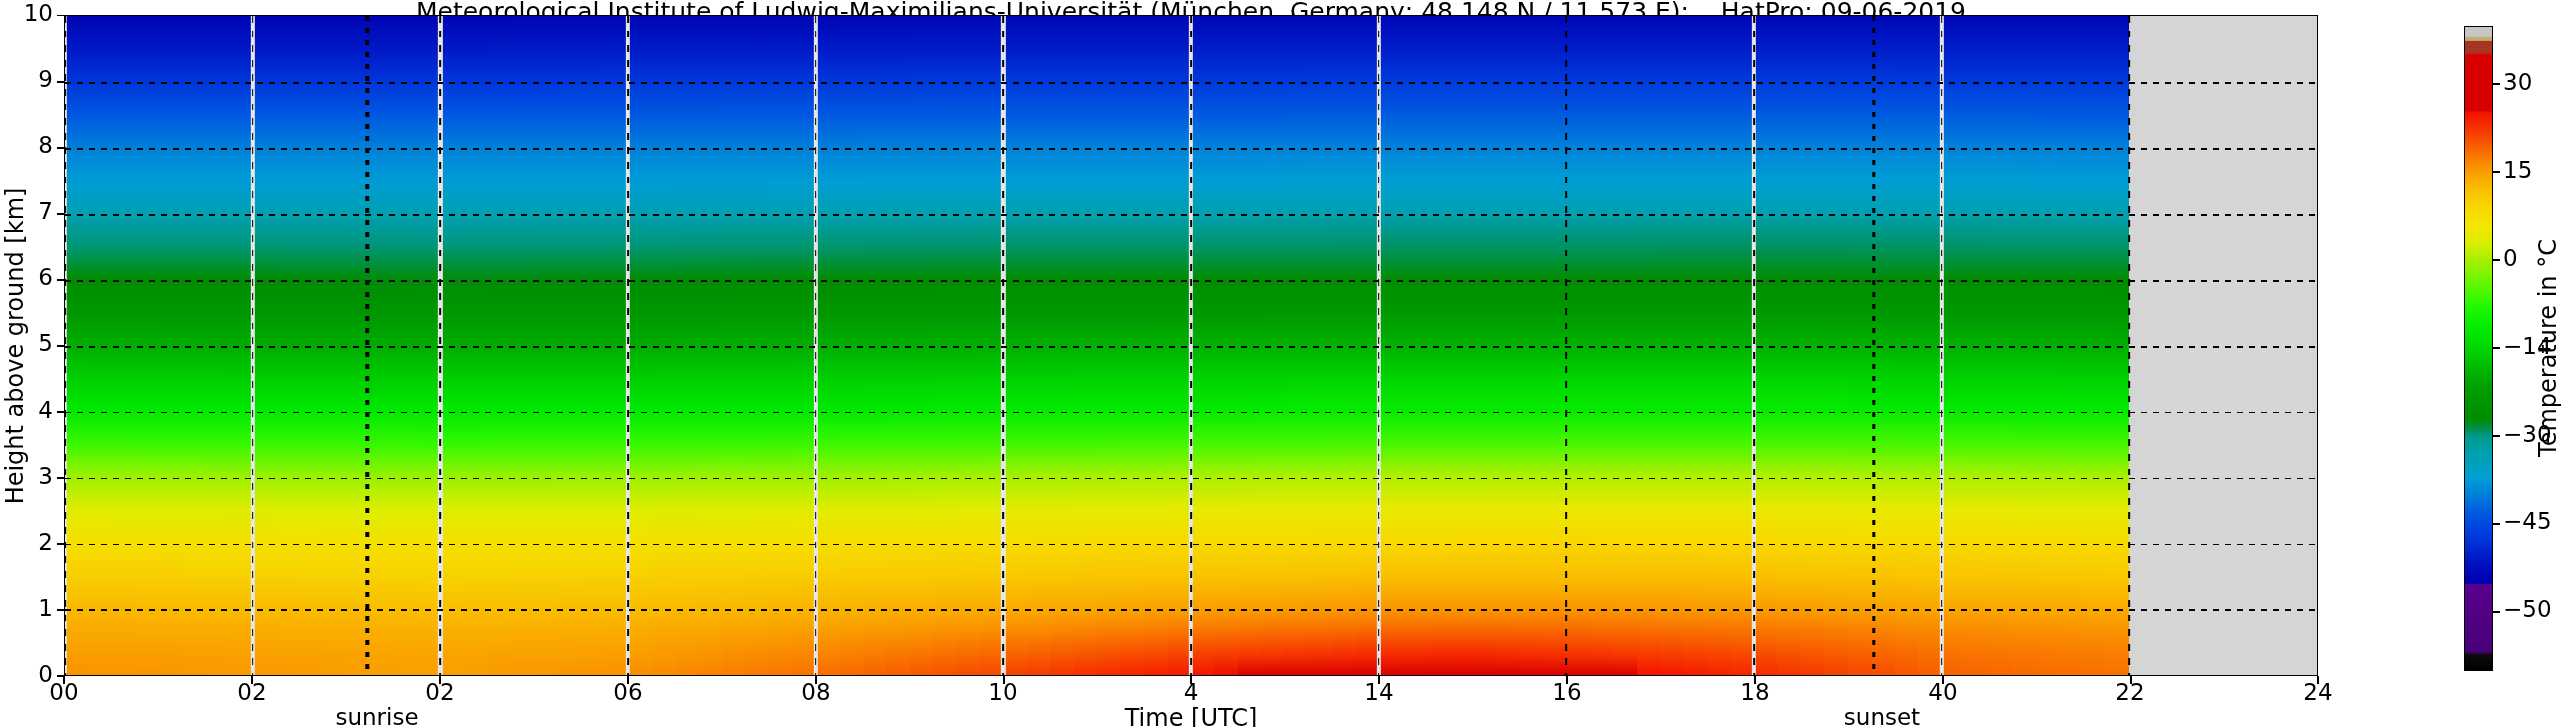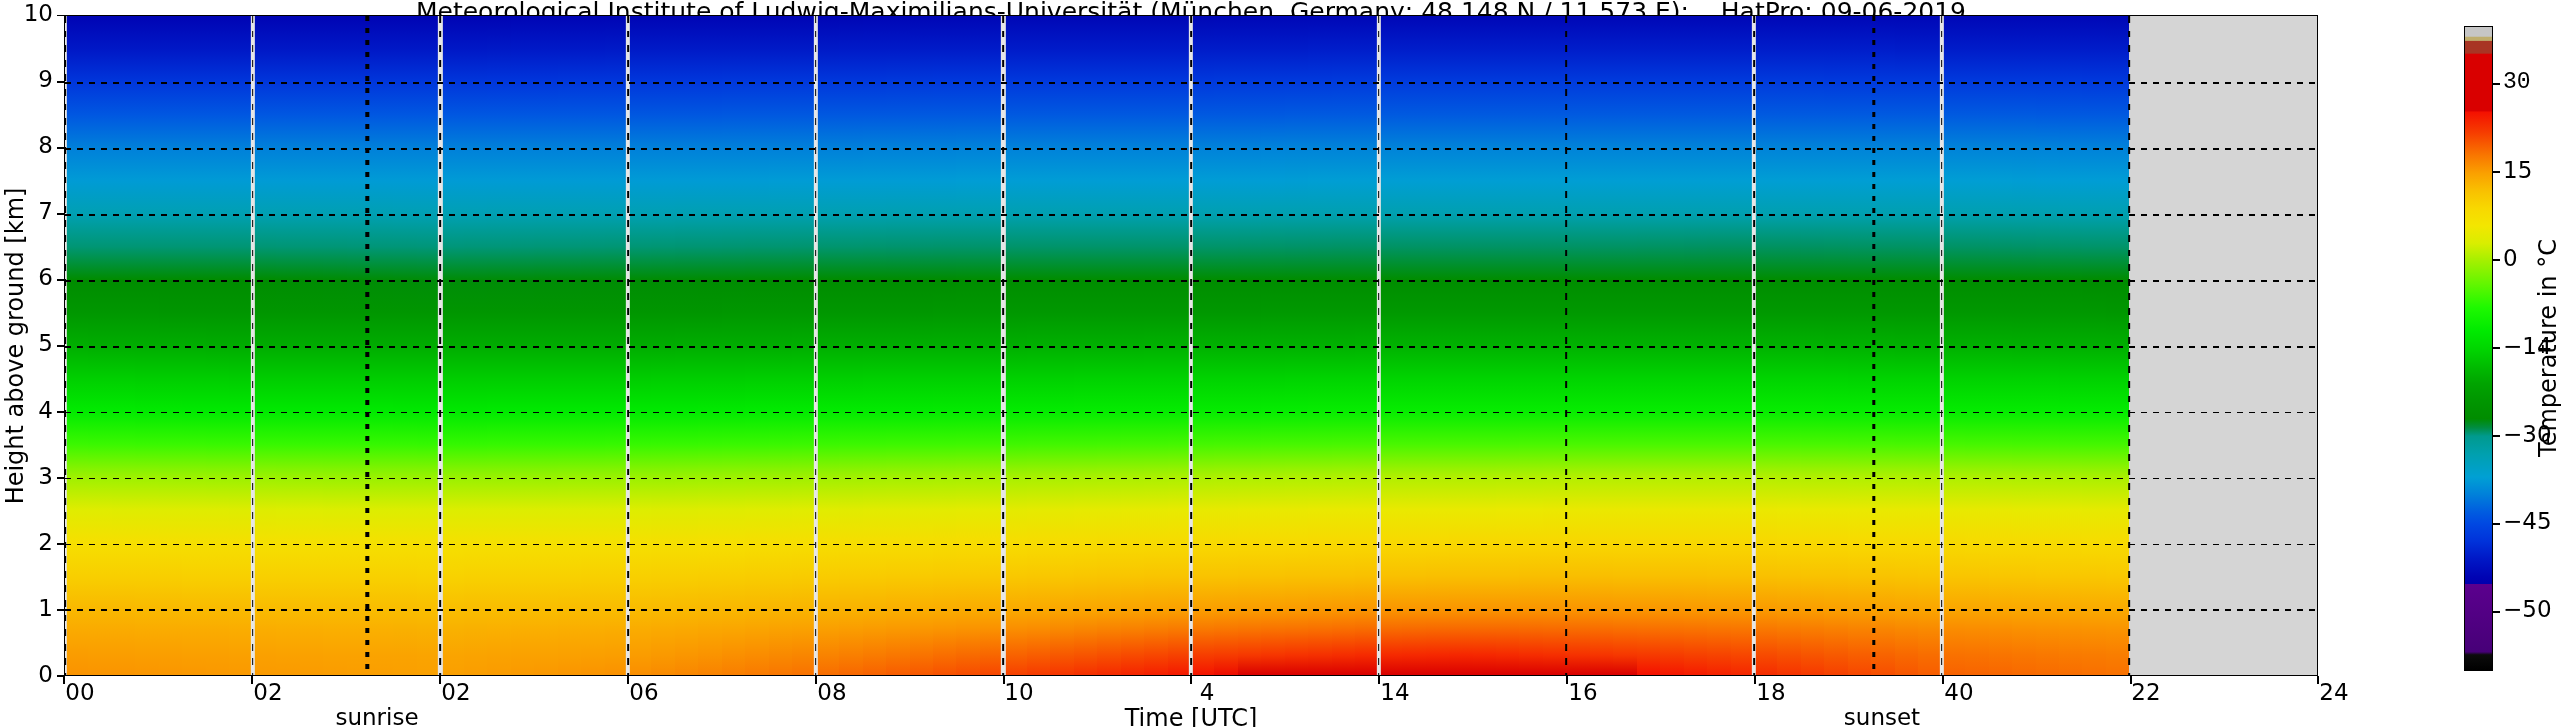--- a/index.html
+++ b/index.html
@@ -20,21 +20,21 @@
   .nodata{position:absolute;top:0;height:100%;right:0;}
   .hgrid{position:absolute;left:0;width:100%;height:1.7px;
     background:repeating-linear-gradient(90deg,#000 0 6px,transparent 6px 12px);}
   .stripe{position:absolute;top:0;height:100%;width:4.3px;background:#e6e6e6;transform:translateX(-50%);}
   .vdash{position:absolute;top:0;height:100%;width:1.7px;transform:translateX(-50%);
     background:repeating-linear-gradient(180deg,#000 0 6.8px,transparent 6.8px 14.6px);}
   .vdot{position:absolute;top:0;height:100%;width:3.4px;transform:translateX(-50%);
     background:repeating-linear-gradient(180deg,#000 0 5.1px,transparent 5.1px 12px);}
   .xtick{position:absolute;top:676px;width:1.7px;height:7.7px;background:#000;}
   .ytick{position:absolute;left:57px;width:7.7px;height:1.7px;background:#000;}
-  .xticklabel{position:absolute;top:679px;transform:translateX(-50%);font-size:23px;margin-left:16px;}
+  .xticklabel{position:absolute;top:679px;transform:translateX(-50%);font-size:23px;}
   .yticklabel{position:absolute;left:0;width:53px;text-align:right;font-size:23px;}
   .xlabel{position:absolute;top:704px;left:1191px;transform:translateX(-50%);font-size:24px;}
   .sun-annot{position:absolute;top:704px;transform:translateX(-50%);font-size:23px;}
   .ylabel{
     position:absolute;left:-1.7px;top:346px;transform:translate(0,-50%) rotate(-90deg);
     transform-origin:center;font-size:24px;white-space:nowrap;width:34px;
     display:flex;align-items:center;justify-content:center;
   }
   .ylabel-inner{transform:none;white-space:nowrap;}
   .colorbar{
@@ -234,21 +234,21 @@
     <div class="yticklabel" style="top: 264px;">6</div>
     <div class="ytick" style="top: 213px;"></div>
     <div class="yticklabel" style="top: 198px;">7</div>
     <div class="ytick" style="top: 147px;"></div>
     <div class="yticklabel" style="top: 132px;">8</div>
     <div class="ytick" style="top: 81px;"></div>
     <div class="yticklabel" style="top: 66px;">9</div>
     <div class="ytick" style="top: 14.6px;"></div>
     <div class="yticklabel" style="top: 0px;">10</div>
     <div class="cbtick" style="top: 83px;"></div>
-    <div class="cbticklabel" style="top: 69px; font-family: Liberation Mono, monospace;">30</div>
+    <div class="cbticklabel" style="top: 69px;">30</div>
     <div class="cbtick" style="top: 171px;"></div>
     <div class="cbticklabel" style="top: 157px;">15</div>
     <div class="cbtick" style="top: 259px;"></div>
     <div class="cbticklabel" style="top: 245px;">0</div>
     <div class="cbtick" style="top: 347px;"></div>
     <div class="cbticklabel" style="top: 333px;">−14</div>
     <div class="cbtick" style="top: 435px;"></div>
     <div class="cbticklabel" style="top: 421px;">−30</div>
     <div class="cbtick" style="top: 523px;"></div>
     <div class="cbticklabel" style="top: 508px;">−45</div>

